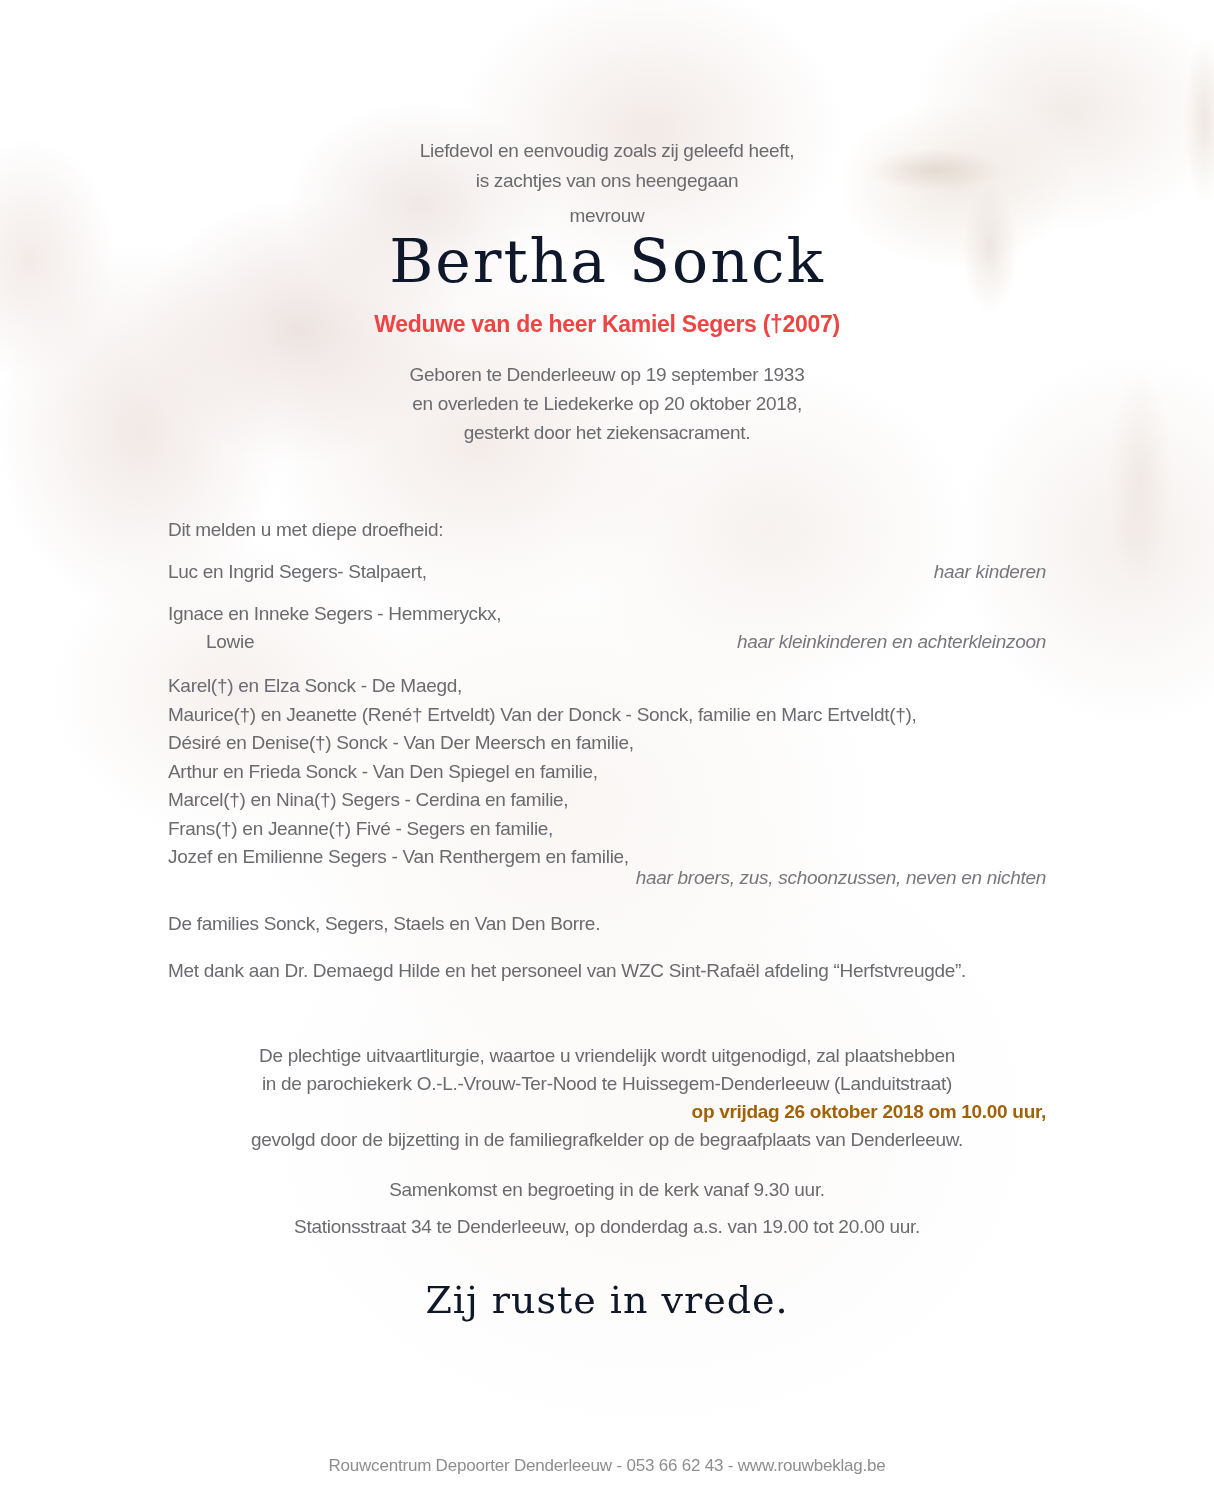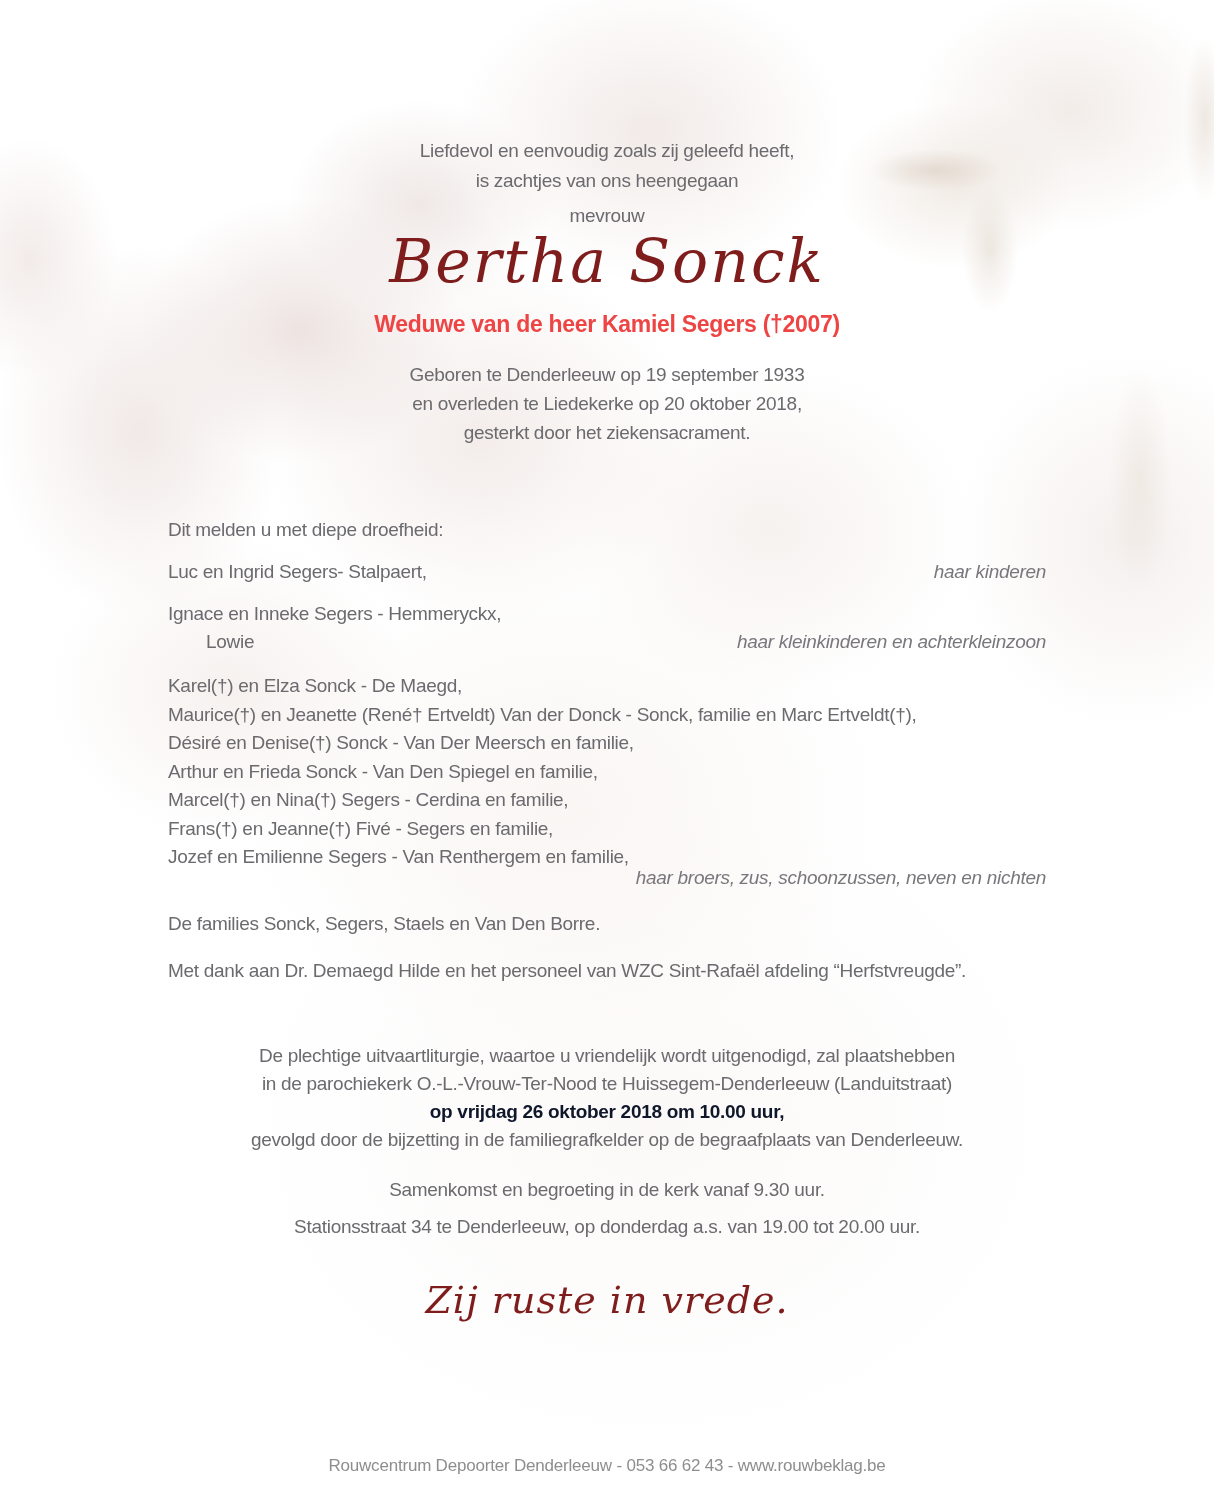--- a/index.html
+++ b/index.html
@@ -40,24 +40,24 @@
     color: #6b6a6e;
   }
   .center { text-align: center; }
   .lh30 .line, .lh30 { line-height: 30px; }
   .lh29 .line, .lh29 { line-height: 29px; }
   .it { font-style: italic; color: #79777c; }
   .bold-line {
     font-weight: 700; color: #ef4444;
     font-size: 23px; letter-spacing: -0.3px;
   }
-  .bold-inline { font-weight: 700; color: #0f172a; }
+  .bold-inline { font-weight: 700; color: #a16207; text-align: right; }
   .script {
     font-family: "DejaVu Serif", "Liberation Serif", serif;
-    font-style: italic; color: #7f1d1d;
+    color: #0f172a;
   }
   .name-script { font-size: 60px; line-height: 1.3; letter-spacing: 2px; }
   .closing-script { font-size: 38px; letter-spacing: 1px; }
   .row { display: flex; justify-content: space-between; align-items: baseline; text-align: center; }
   .indent { padding-left: 38px; }
   .footer-line { font-size: 17px; letter-spacing: -0.2px; color: #8f8d8f; }
 </style>
 </head>
 <body>
 

